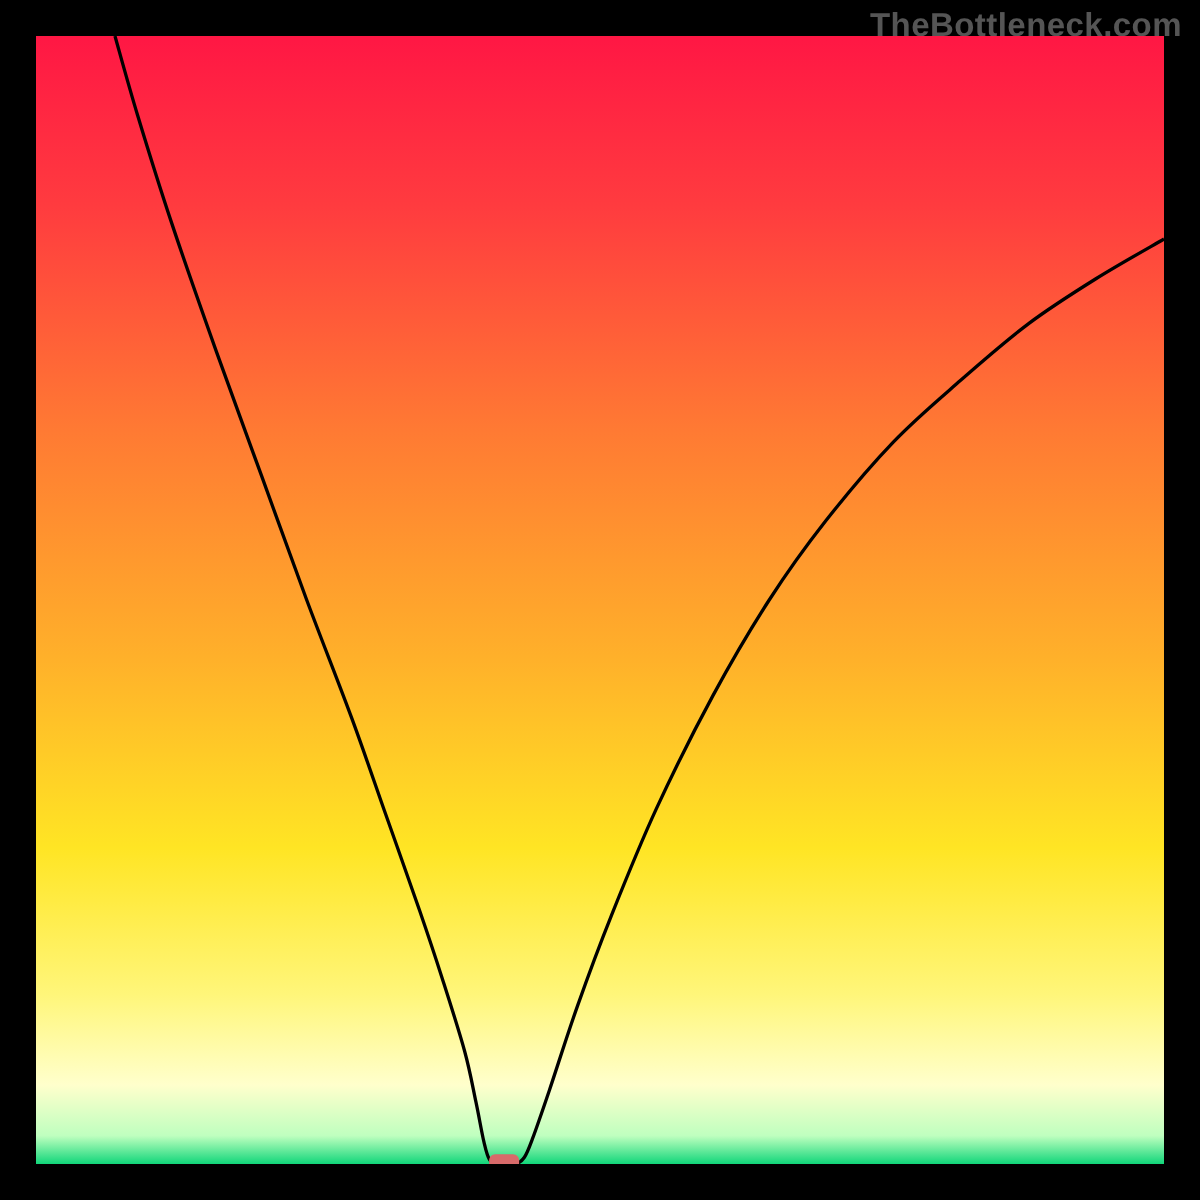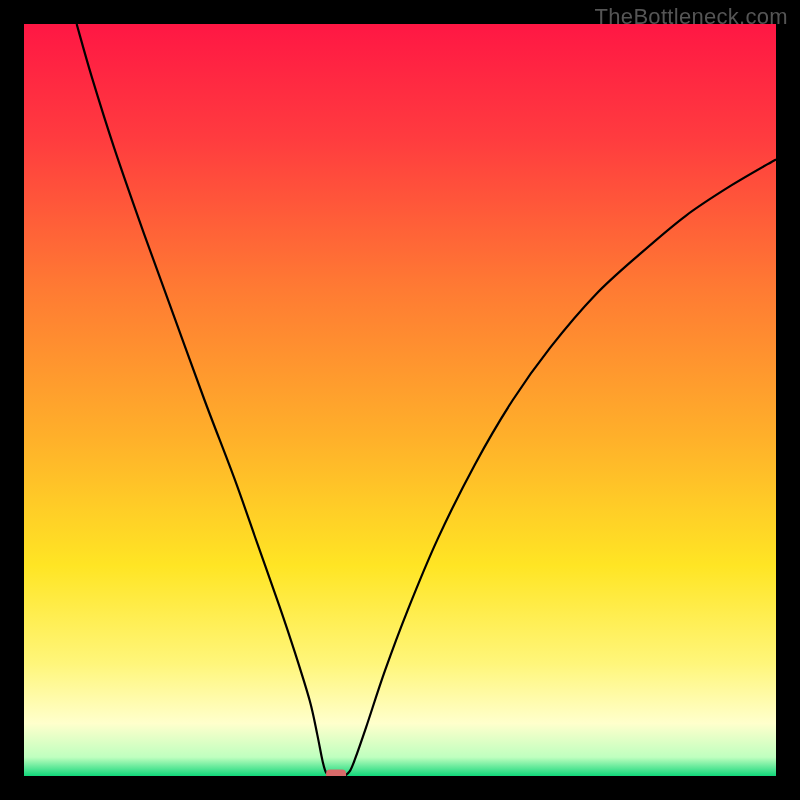--- a/index.html
+++ b/index.html
@@ -16,21 +16,21 @@
     width: 800px;
     height: 800px;
     background: #000;
   }
   .watermark {
     position: absolute;
     top: 4px;
     right: 12px;
     color: #555;
     font-size: 22px;
-    font-weight: 400;
+    font-weight: 700;
     letter-spacing: 0.3px;
     user-select: none;
     text-align: center;
   }
   .plot {
     position: absolute;
     left: 24px;
     top: 24px;
     width: 752px;
     height: 752px;

